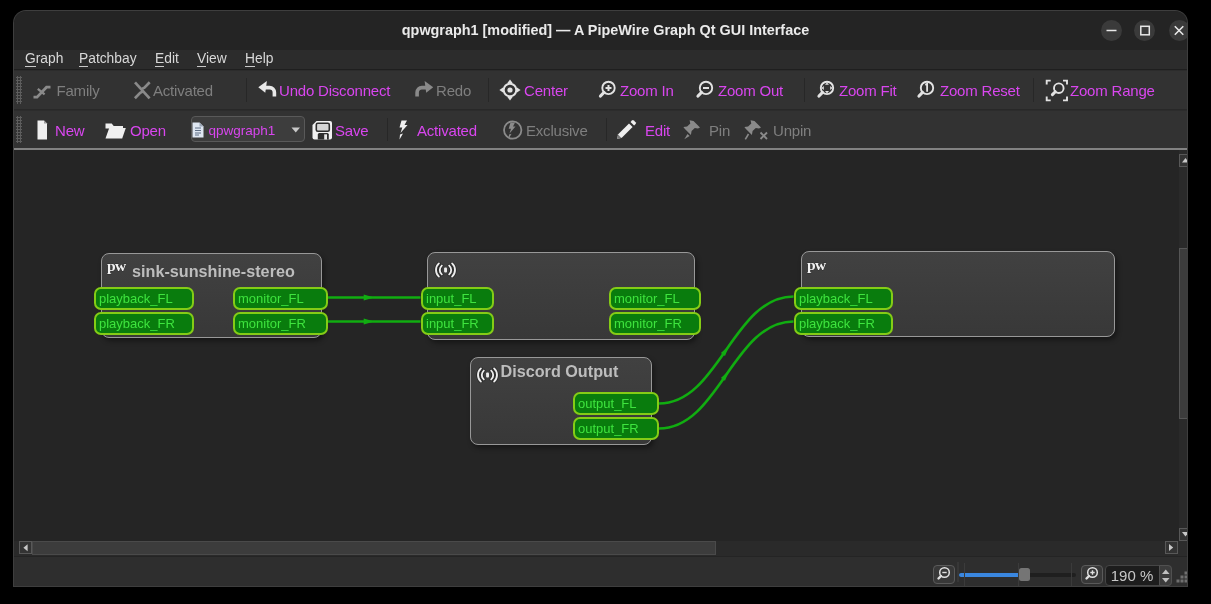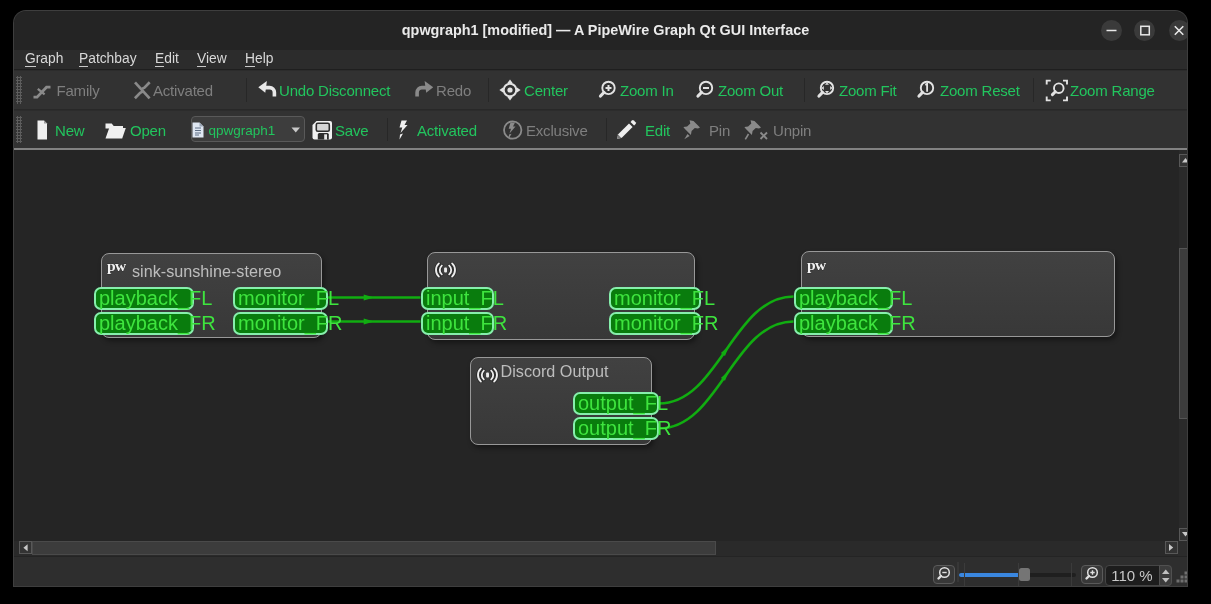--- a/index.html
+++ b/index.html
@@ -15,34 +15,34 @@
   .winbtn { position:absolute; top:8.5px; width:21px; height:21px; border-radius:50%;
     background:#3a3a3a; }
   #menubar { position:absolute; left:0; top:39px; width:1183px; height:20px; background:#2c2c2c;
     border-bottom:1px solid #1f1f1f; color:#d8d8d8; font-size:13.8px; }
   .mi { position:absolute; top:1px; }
   .mi u { text-decoration:none; border-bottom:1px solid #c8c8c8; }
   #tb1 { position:absolute; left:0; top:60px; width:1183px; height:39px; background:#323232;
     border-bottom:1px solid #282828; }
   #tb2 { position:absolute; left:0; top:100px; width:1183px; height:37px; background:#323232; }
   #tbline { position:absolute; left:0; top:136.5px; width:1183px; height:2px; background:#828282; }
-  .tbtext { position:absolute; font-size:15px; letter-spacing:-0.2px; color:#22c55e; top:50%;
+  .tbtext { position:absolute; font-size:15px; letter-spacing:-0.2px; color:#d946ef; top:50%;
     transform:translateY(-50%); white-space:nowrap; }
   .dis { color:#7f7f7f; }
   .sep { position:absolute; top:7px; bottom:7px; width:1px; background:#272727; }
   .grip { position:absolute; left:2px; top:5px; bottom:5px; width:6px;
     background-image:radial-gradient(circle, #5d5d5d 1px, transparent 1.3px);
     background-size:3px 3px; }
   .ticon { position:absolute; top:50%; transform:translateY(-50%); z-index:3; }
   #canvas { position:absolute; left:0; top:139px; width:1183px; height:392px; background:#252525; }
   .node { position:absolute; background:linear-gradient(#414141,#383838); border:1px solid #989898;
     border-radius:8px; box-shadow:2px 3px 5px rgba(0,0,0,0.4); }
-  .ntitle { position:absolute; color:#bdbdbd; font-weight:normal; font-size:16.2px; line-height:17px; white-space:nowrap; }
-  .port { position:absolute; background:#097c0d; border:2px solid #86efac; border-radius:7px;
-    color:#3ee43e; font-size:20px; padding-left:3.5px; display:flex; align-items:center; white-space:nowrap; }
+  .ntitle { position:absolute; color:#bdbdbd; font-weight:bold; font-size:16.2px; line-height:17px; white-space:nowrap; }
+  .port { position:absolute; background:#097c0d; border:2px solid #84cc16; border-radius:7px;
+    color:#3ee43e; font-size:13px; padding-left:3.5px; display:flex; align-items:center; white-space:nowrap; }
   .sbtn { position:absolute; background:#333333; border:1px solid #585858; }
   #vscroll { position:absolute; right:5px; top:0px; width:13px; height:392px; background:#2a2a2a; }
   #hscroll { position:absolute; left:0; top:530px; width:1164px; height:15px; background:#2a2a2a; }
   #sbcorner { position:absolute; left:1164px; top:530px; width:19px; height:15px; background:#2c2c2c; }
   #statusbar { position:absolute; left:0; top:545px; width:1183px; height:30px; background:#2e2e2e;
     border-top:1px solid #242424; }
   svg { display:block; }
 </style>
 </head>
 <body>
@@ -331,21 +331,21 @@
         <circle cx="11.5" cy="7.5" r="4.8" stroke-width="1.5"></circle>
         <path d="M9.3 7.5 H13.7" stroke-width="1.4"></path>
         <path d="M8 11 L5.5 13.5" stroke-width="2.4" stroke-linecap="round"></path>
         <circle cx="159.5" cy="7.5" r="4.8" stroke-width="1.5"></circle>
         <path d="M157.3 7.5 H161.7 M159.5 5.3 V9.7" stroke-width="1.4"></path>
         <path d="M156 11 L153.5 13.5" stroke-width="2.4" stroke-linecap="round"></path>
       </g>
     </svg>
     <div class="abs" style="left:1091px;top:7.5px;width:67px;height:21.5px;background:#1d1d1d;border:1px solid #454545;border-radius:4px;"></div>
     <div class="abs" style="left:1144.5px;top:7.5px;width:13.5px;height:21.5px;background:#3c3c3c;border:1px solid #505050;border-radius:0 4px 4px 0;"></div>
-    <div class="abs" style="left:1096px;top:7.5px;width:44px;height:21.5px;line-height:21.5px;text-align:center;color:#c8c8c8;font-size:15px;">110 %</div>
+    <div class="abs" style="left:1096px;top:7.5px;width:44px;height:21.5px;line-height:21.5px;text-align:center;color:#c8c8c8;font-size:15px;">190 %</div>
     <svg class="abs" style="left:1144.5px;top:7.5px" width="14" height="22" viewBox="0 0 14 22">
       <polygon points="6.75,4.5 10.5,9 3,9" fill="#c0c0c0"></polygon>
       <polygon points="6.75,17.5 10.5,13 3,13" fill="#c0c0c0"></polygon>
     </svg>
     <svg class="abs" style="left:1162px;top:10px" width="18" height="18" viewBox="0 0 18 18">
       <g fill="#6f6f6f">
         <rect x="12.5" y="0.5" width="3" height="3"></rect>
         <rect x="8.5" y="4.5" width="3" height="3"></rect>
           <rect x="12.5" y="4.5" width="3" height="3"></rect>
         <rect x="4.5" y="8.5" width="3" height="3"></rect>

